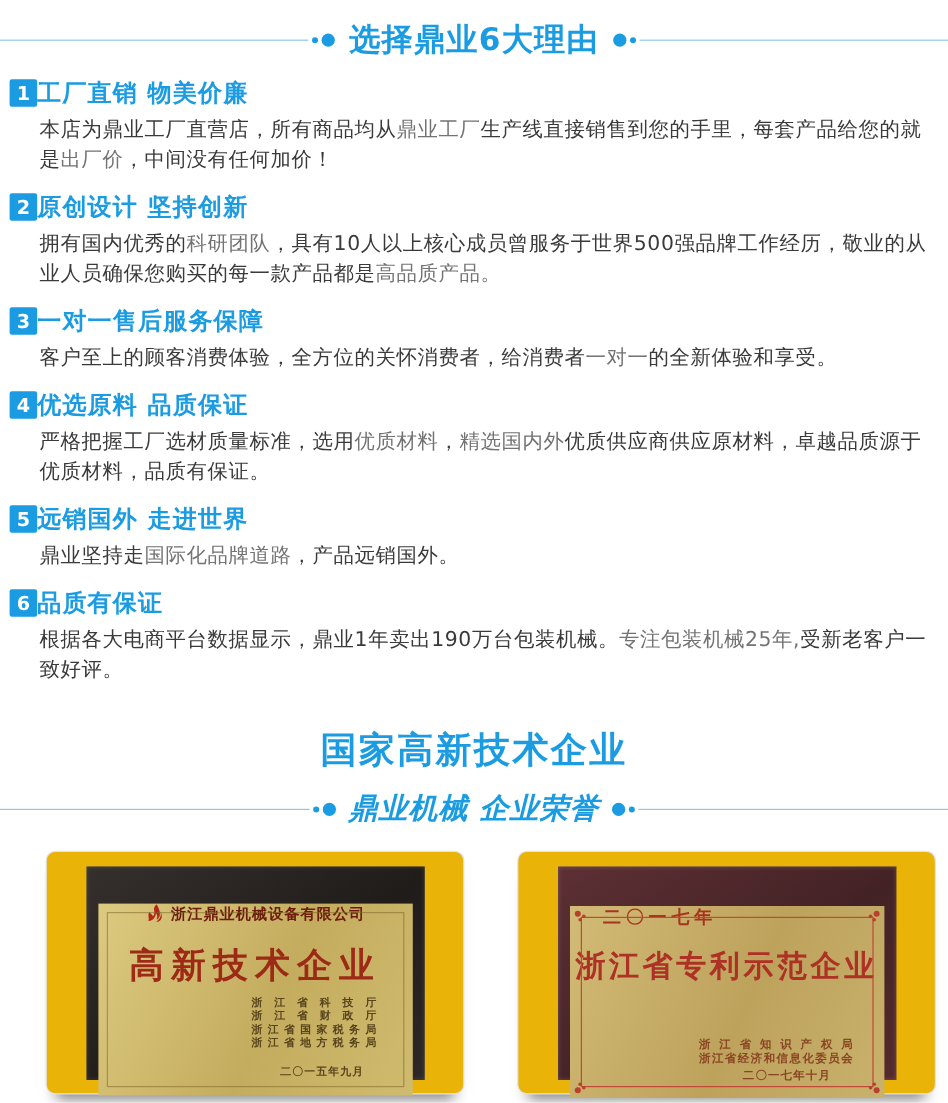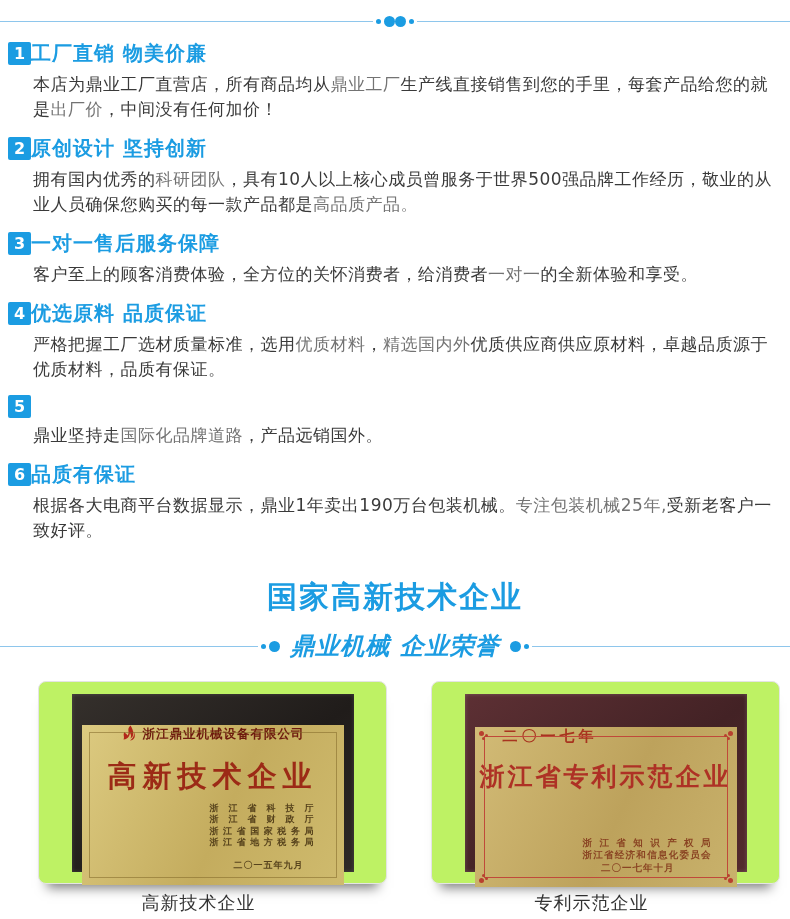--- a/index.html
+++ b/index.html
@@ -32,21 +32,21 @@
   .reason-body { margin:5px 0 0 25px; font-size:17px; line-height:25px; color:#3a3a3a; letter-spacing:0.5px; }
   .reason-body .red { color:#737373; }
 
   
   .honors-main-title { text-align:center; color:#1b9ce2; font-size:30px; font-weight:bold; margin-top:34px; letter-spacing:2px; }
   .honors-sub { margin-top:8px; }
   .honors-sub .deco-title { font-size:24px; margin:4px 10px;font-style:italic; }
 
   .cards { display:flex; gap:16px; padding:0 10px; margin-top:15px; }
   .card {
-    flex:1; height:203px; background:#bef264;
+    flex:1; height:203px; background:#eab308;
     border:1px solid #e4e4e4; border-radius:8px;
     display:flex; align-items:center; justify-content:center;
     box-shadow:0 13px 11px -9px rgba(0,0,0,0.5);
     position:relative;
     margin-left:28px;
   }
   .caption-row { display:flex; padding:0 10px; gap:16px; margin-top:7px; }
   .caption { flex:1; text-align:center; font-size:18px; color:#333; letter-spacing:1px; }
 
   
@@ -84,31 +84,32 @@
   .plaque-year { margin:24px 0 0 28px; font-family:"DejaVu Serif","Liberation Serif",serif; font-weight:bold; font-size:15px; color:#a8341f; letter-spacing:4px; }
   .plaque-title-2 {
     text-align:center; font-family:"DejaVu Serif","Liberation Serif",serif;
     font-weight:bold; font-size:25px; color:#ae3125; letter-spacing:3px; margin-top:14px;
   }
   .issuers-2 {
     position:absolute; right:26px; bottom:25px;
     font-size:9.5px; line-height:12.5px; color:#8a4423; font-weight:bold;
     width:128px; text-align:justify; text-align-last:justify;
   }
-  .issue-date-2 { position:absolute; right:62px; bottom:12px; font-size:9.5px; color:#8a4423; font-weight:bold; letter-spacing:1px; }
+  .issue-date-2 { position:absolute; right:44px; bottom:12px; font-size:9.5px; color:#8a4423; font-weight:bold; letter-spacing:1px; }
 </style>
 </head>
 <body>
 
 <div class="page">
 
   <div class="deco-header reasons-header">
     <div class="line"></div>
     <div class="dot-sm"></div>
     <div class="dot-lg"></div>
+    <div class="deco-title">选择鼎业6大理由</div>
     <div class="dot-lg"></div>
     <div class="dot-sm"></div>
     <div class="line"></div>
   </div>
 
   <div class="reason">
     <div class="reason-head">
       <div class="badge">1</div>
       <div class="reason-title">工厂直销 物美价廉</div>
     </div>
@@ -135,20 +136,21 @@
     <div class="reason-head">
       <div class="badge">4</div>
       <div class="reason-title">优选原料 品质保证</div>
     </div>
     <div class="reason-body"><span>严格把握工厂选材质量标准，选用</span><span class="red">优质材料</span><span>，</span><span class="red">精选国内外</span><span>优质供应商供应原材料，卓越品质源于优质材料，品质有保证。</span></div>
   </div>
 
   <div class="reason">
     <div class="reason-head">
       <div class="badge">5</div>
+      <div class="reason-title">远销国外 走进世界</div>
     </div>
     <div class="reason-body"><span>鼎业坚持走</span><span class="red">国际化品牌道路</span><span>，产品远销国外。</span></div>
   </div>
 
   <div class="reason">
     <div class="reason-head">
       <div class="badge">6</div>
       <div class="reason-title">品质有保证</div>
     </div>
     <div class="reason-body"><span>根据各大电商平台数据显示，鼎业1年卖出190万台包装机械。</span><span class="red">专注包装机械25年,</span><span>受新老客户一致好评。</span></div>

